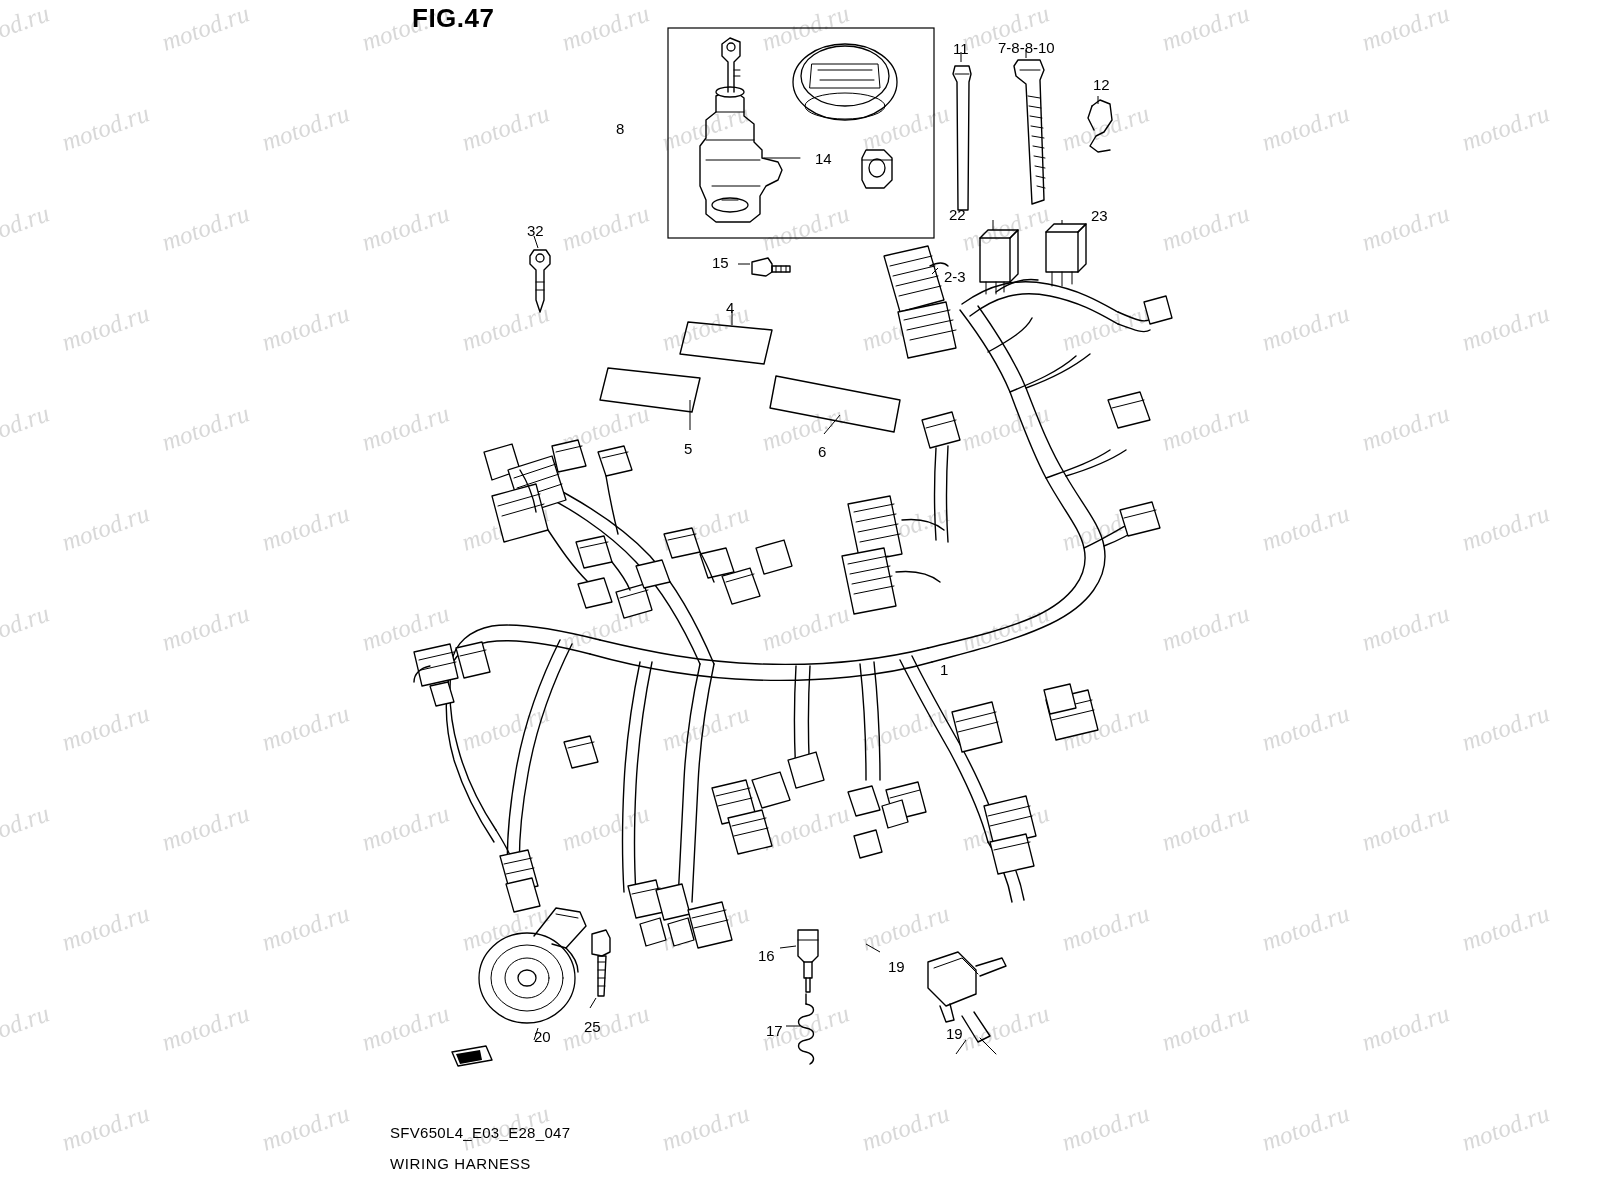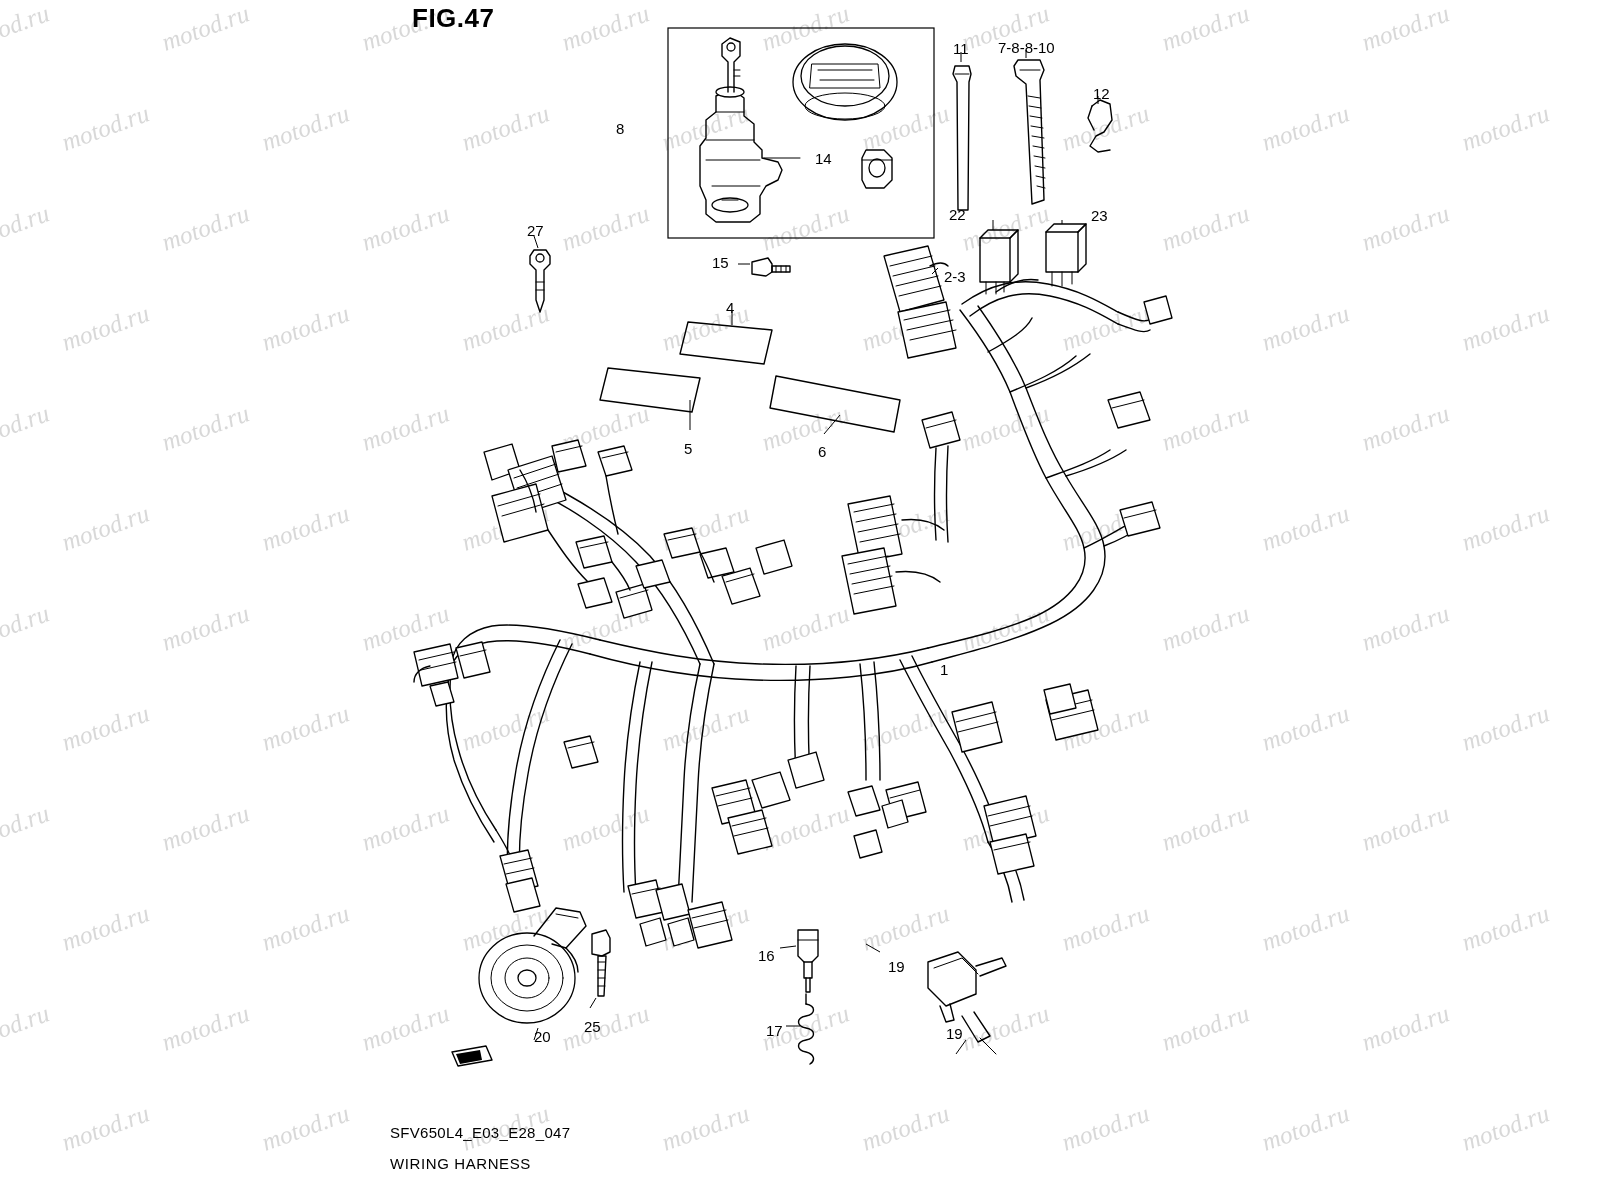--- a/index.html
+++ b/index.html
@@ -526,31 +526,31 @@
   <div id="fig-title">FIG.47</div>
 
   <div id="callouts">
       <div class="callout" style="left: 940px; top: 661px;">1</div>
       <div class="callout" style="left: 944px; top: 268px;">2-3</div>
       <div class="callout" style="left: 726px; top: 299px;">4</div>
       <div class="callout" style="left: 684px; top: 440px;">5</div>
       <div class="callout" style="left: 818px; top: 443px;">6</div>
       <div class="callout" style="left: 998px; top: 39px;">7-8-8-10</div>
       <div class="callout" style="left: 953px; top: 40px;">11</div>
-      <div class="callout" style="left: 1093px; top: 85px; text-align: center;">12</div>
+      <div class="callout" style="left: 1093px; top: 76px; text-align: center;">12</div>
       <div class="callout" style="left: 616px; top: 120px;">8</div>
       <div class="callout" style="left: 815px; top: 150px;">14</div>
       <div class="callout" style="left: 712px; top: 254px;">15</div>
       <div class="callout" style="left: 758px; top: 947px;">16</div>
       <div class="callout" style="left: 766px; top: 1022px;">17</div>
       <div class="callout" style="left: 888px; top: 958px;">19</div>
       <div class="callout" style="left: 946px; top: 1025px;">19</div>
       <div class="callout" style="left: 534px; top: 1028px;">20</div>
       <div class="callout" style="left: 584px; top: 1018px;">25</div>
       <div class="callout" style="left: 949px; top: 206px;">22</div>
       <div class="callout" style="left: 1056px; top: 207px; margin-left: 35px;">23</div>
-      <div class="callout" style="left: 527px; top: 222px;">27</div>
+      <div class="callout" style="left: 527px; top: 222px;">32</div>
     </div>
 
   <div id="footer-code">SFV650L4_E03_E28_047</div>
   <div id="footer-name">WIRING HARNESS</div>
 
 </div>
 
 </body></html>

